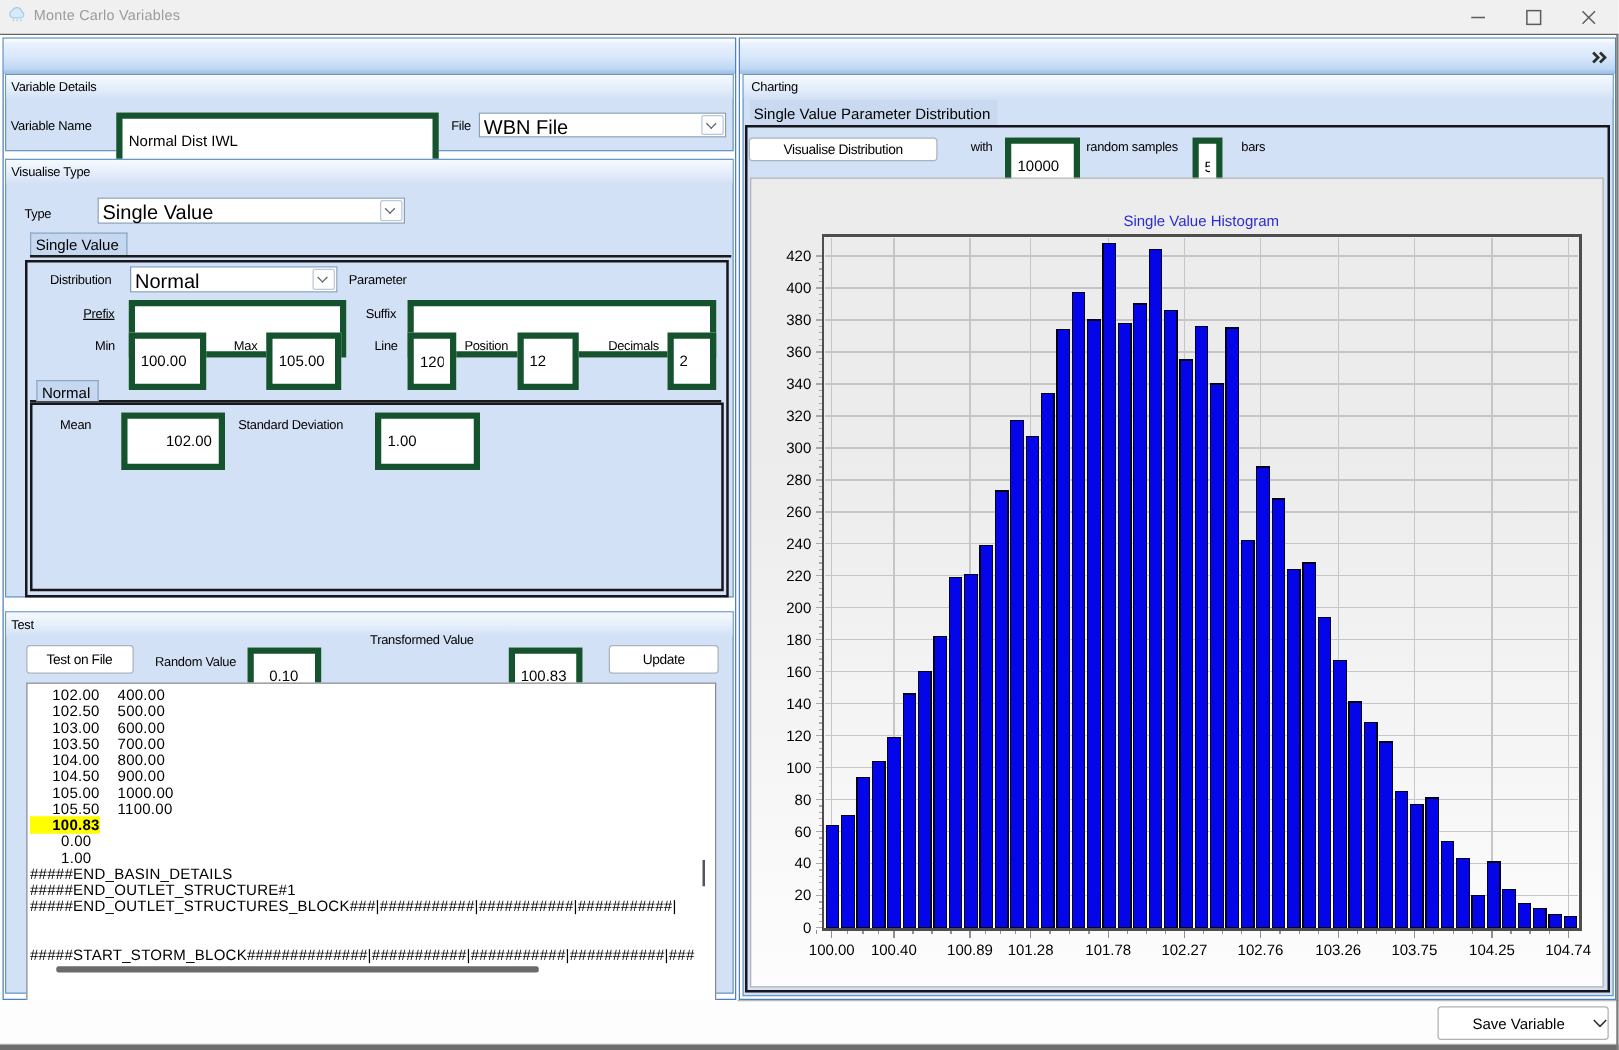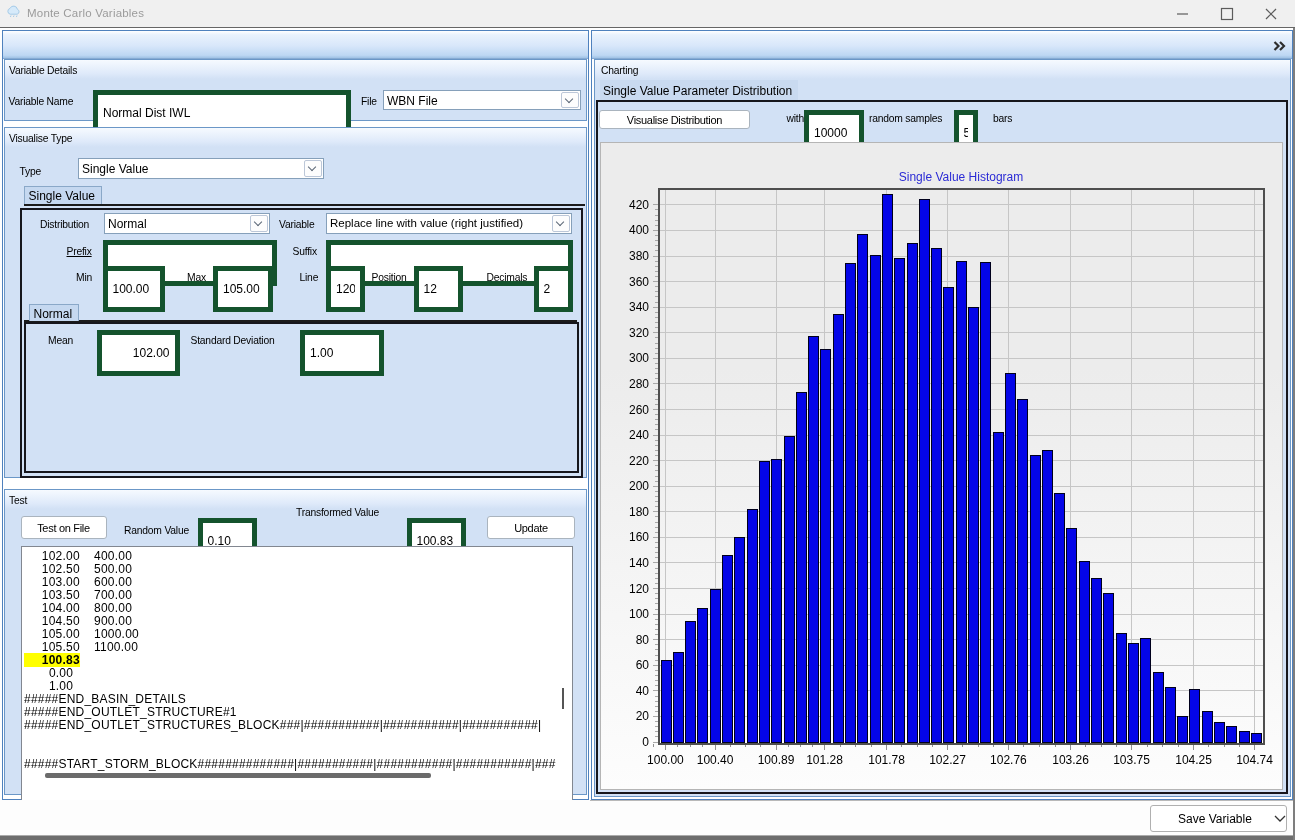--- a/index.html
+++ b/index.html
@@ -14,21 +14,21 @@
   background:linear-gradient(180deg,#ffffff 0%,#e9f2fd 14%,#d8e7fa 55%,#bdd7f3 90%,#9fc2e5 100%);
   border-bottom:1px solid #87abd3; }
 .grp { background:#d2e1f5; border:1px solid #6b97c7; }
 .grp .hdr { position:absolute; left:0; top:0; width:100%; height:19px;
   background:linear-gradient(180deg,#f6faff 0%,#dfeafa 70%,#d2e1f5 100%); }
 .gtitle { position:absolute; left:4px; top:5px; font-size:10.3px; letter-spacing:-0.2px; }
 label { position:absolute; font-size:10.3px; white-space:nowrap; letter-spacing:-0.2px; }
 .tb { position:absolute; background:#fff; border:5px solid #14532d; font-size:12px;
   font-family:"Liberation Sans", sans-serif; padding:18px 5px; color:#000; }
 .combo { position:absolute; background:#fff; border:1px solid #86a0ba; }
-.combo .ct { position:absolute; left:3px; top:3px; font-size:12px; white-space:nowrap; }
+.combo .ct { position:absolute; left:3px; top:3px; font-size:16px; white-space:nowrap; }
 .combo .cbtn { position:absolute; right:1px; top:1px; bottom:1px; width:18px; background:#fdfdfd;
   border:1px solid #bcc7d8; border-radius:2px; }
 .chev { position:absolute; width:6px; height:6px; border-right:1.3px solid #5a6675; border-bottom:1.3px solid #5a6675;
   transform:rotate(45deg); left:4px; top:3px; }
 .btn { position:absolute; background:#fff; border:1px solid #aab4be; border-radius:3px;
   font-size:11px; text-align:center; letter-spacing:-0.3px; }
 .tab { position:absolute; background:#c5d8f0; border:1px solid #8aa8c8; border-bottom:none; font-size:12px;
   padding:2px 6px 0 4px; white-space:nowrap; }
 .darkbox { position:absolute; border:2px solid #16161c; }
 </style></head>
@@ -79,27 +79,21 @@
   <div style="position:absolute;left:18.5px;top:75.5px;width:561px;height:2px;background:#1b1b1b;"></div>
   <div class="tab" style="left:18.5px;top:58px;height:17.5px;">Single Value</div>
   <div class="darkbox" style="left:14.5px;top:80px;width:563px;height:270px;background:#d2e1f5;">
     <label style="left:18.5px;top:9px;">Distribution</label>
     <div class="combo" style="left:82.5px;top:3px;width:166px;height:21px;">
       <div class="ct">Normal</div>
           <div class="cbtn">
             <div class="chev"></div>
           </div>
     </div>
-    <label style="left:257.5px;top:9px;">Variable</label>
-    <div class="combo" style="left:304.5px;top:3px;width:246px;height:21px;">
-      <div class="ct" style="font-size:11.5px;">Replace line with value (right justified)</div>
-          <div class="cbtn">
-            <div class="chev"></div>
-          </div>
-    </div>
+    <label style="left:257.5px;top:9px;">Parameter</label>
     <label style="left:45px;top:36px;text-decoration:underline;">Prefix</label>
     <input class="tb" style="left: 81px; top: 30px; width: 174px; height: 21px;" value="">
     <label style="left:271px;top:36px;">Suffix</label>
     <input class="tb" style="left: 304.5px; top: 30px; width: 247px; height: 21px;" value="">
     <label style="left:54.5px;top:62px;">Min</label>
     <input class="tb" style="left: 81px; top: 56px; width: 62px; height: 21px;" value="100.00">
     <label style="left:165.5px;top:62px;">Max</label>
     <input class="tb" style="left: 191.5px; top: 56px; width: 60px; height: 21px;" value="105.00">
     <label style="left:278px;top:62px;">Line</label>
     <input class="tb" style="left: 304.5px; top: 56px; width: 39px; height: 21px;" value="120">
@@ -116,21 +110,21 @@
       <input class="tb" style="left: 274.5px; top: 6px; width: 84px; height: 19px;" value="1.00">
     </div>
   </div>
  </div>
 
  <div class="abs grp" style="left:1px;top:458px;width:583px;height:306px;">
   <div class="hdr"></div>
       <div class="gtitle">Test</div>
   <div class="btn" style="left:15.5px;top:26px;width:86px;height:23px;padding-top:5px;">Test on File</div>
   <label style="left:119px;top:35px;">Random Value</label>
-  <input class="tb" style="left: 192.5px; top: 28px; width: 59px; height: 19px;" value="0.10">
+  <input class="tb" style="left: 192.5px; top: 28px; width: 59px; height: 19px; text-align: center;" value="0.10">
   <label style="left:291px;top:17px;">Transformed Value</label>
   <input class="tb" style="left: 401.5px; top: 28px; width: 59px; height: 19px;" value="100.83">
   <div class="btn" style="left:482px;top:26px;width:88px;height:23px;padding-top:5px;">Update</div>
   <div style="position:absolute;left:16px;top:56px;width:552px;height:269px;background:#fff;border:1px solid #828790;
        font-size:12px;letter-spacing:0.22px;line-height:13px;white-space:pre;overflow:hidden;padding:3px 0 0 2px;">     102.00    400.00
      102.50    500.00
      103.00    600.00
      103.50    700.00
      104.00    800.00
      104.50    900.00
@@ -155,21 +149,21 @@
  <svg class="abs" style="left:681px;top:10px;" width="14" height="10">
       <path d="M1.5 1 L5.5 5 L1.5 9 M7 1 L11 5 L7 9" fill="none" stroke="#2e2e2e" stroke-width="2.2"></path>
     </svg>
 
  <div class="abs grp" style="left:2px;top:28px;width:697px;height:738px;">
   <div class="hdr"></div>
       <div class="gtitle" style="left:6px;">Charting</div>
   <div style="position:absolute;left:5px;top:20px;padding:4px 6px 0 3px;height:20px;background:#c9daf0;font-size:12px;">Single Value Parameter Distribution</div>
   <div class="darkbox" style="left:0.5px;top:40px;width:692px;height:694px;">
     <div class="btn" style="left:1.5px;top:8px;width:151px;height:19px;padding-top:3px;">Visualise Distribution</div>
-    <label style="left:189px;top:11px;">with</label>
+    <label style="left:179px;top:11px;">with</label>
     <input class="tb" style="left: 206.5px; top: 8px; width: 60px; height: 18px;" value="10000">
     <label style="left:271.5px;top:11px;">random samples</label>
     <input class="tb" style="left: 356px; top: 8px; width: 24px; height: 18px;" value="50">
     <label style="left:395.5px;top:11px;">bars</label>
     <div style="position:absolute;left:2.5px;top:40px;width:683px;height:648px;
          background:linear-gradient(180deg,#ececec 0%,#ececec 35%,#fdfdfd 100%);border:1px solid #b5b5b5;">
           <svg width="683" height="646" shape-rendering="crispEdges" style="position:absolute;left:0;top:0;display:block">
 <line x1="59.0" y1="573.4" x2="661.7" y2="573.4" stroke="#c6c6c6" stroke-width="1"></line>
 <line x1="59.0" y1="547.8" x2="661.7" y2="547.8" stroke="#c6c6c6" stroke-width="1"></line>
 <line x1="59.0" y1="522.3" x2="661.7" y2="522.3" stroke="#c6c6c6" stroke-width="1"></line>

